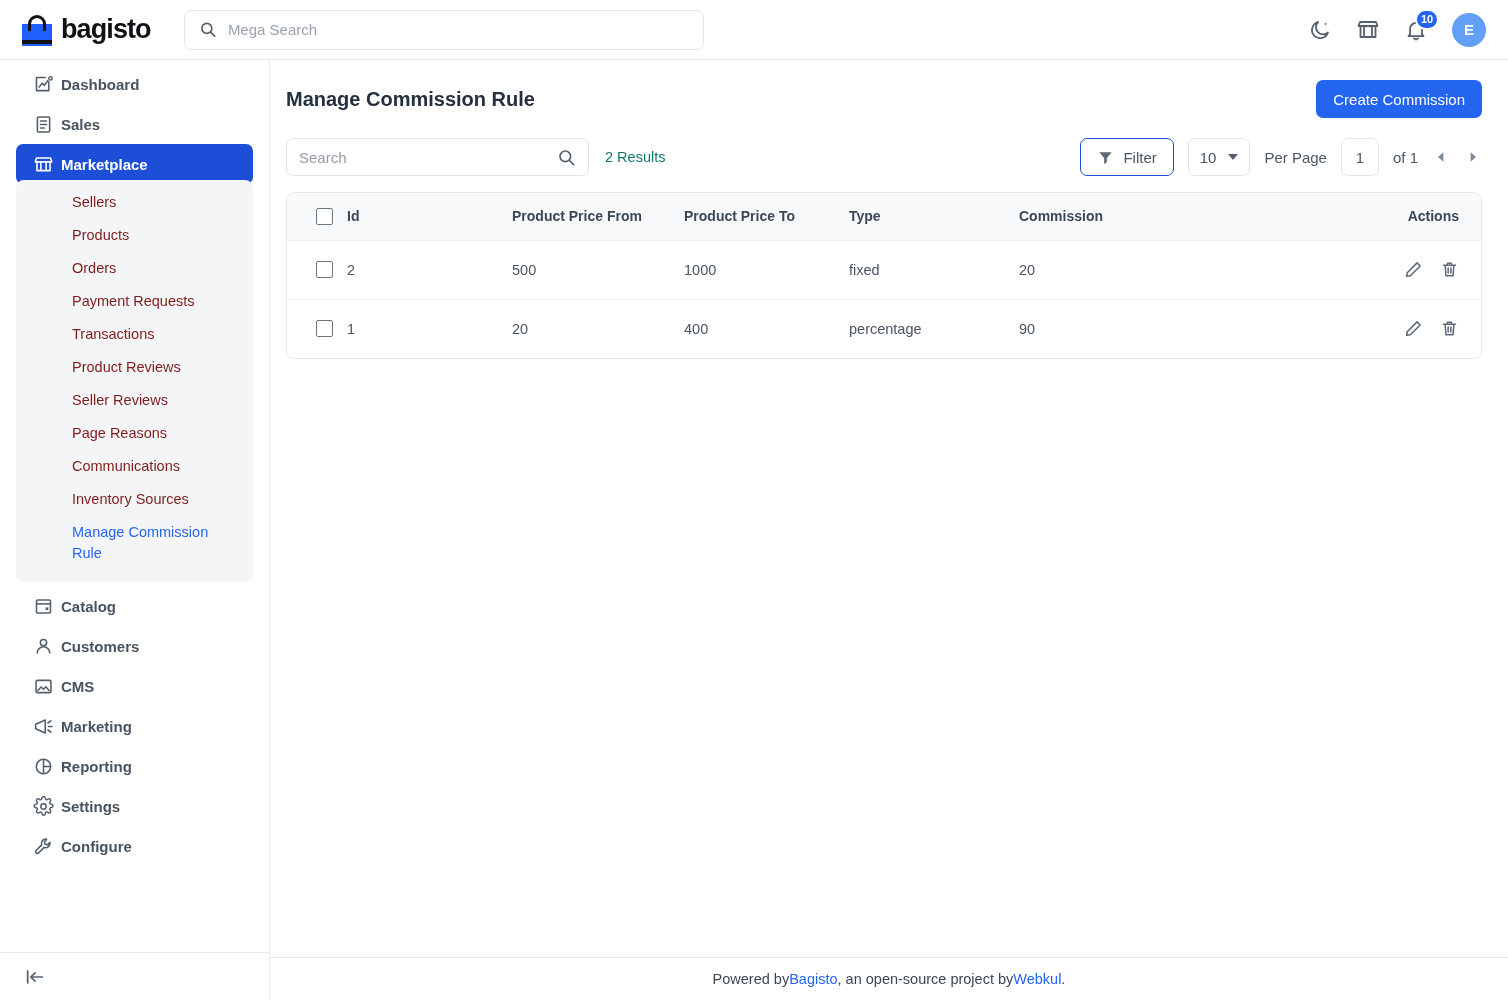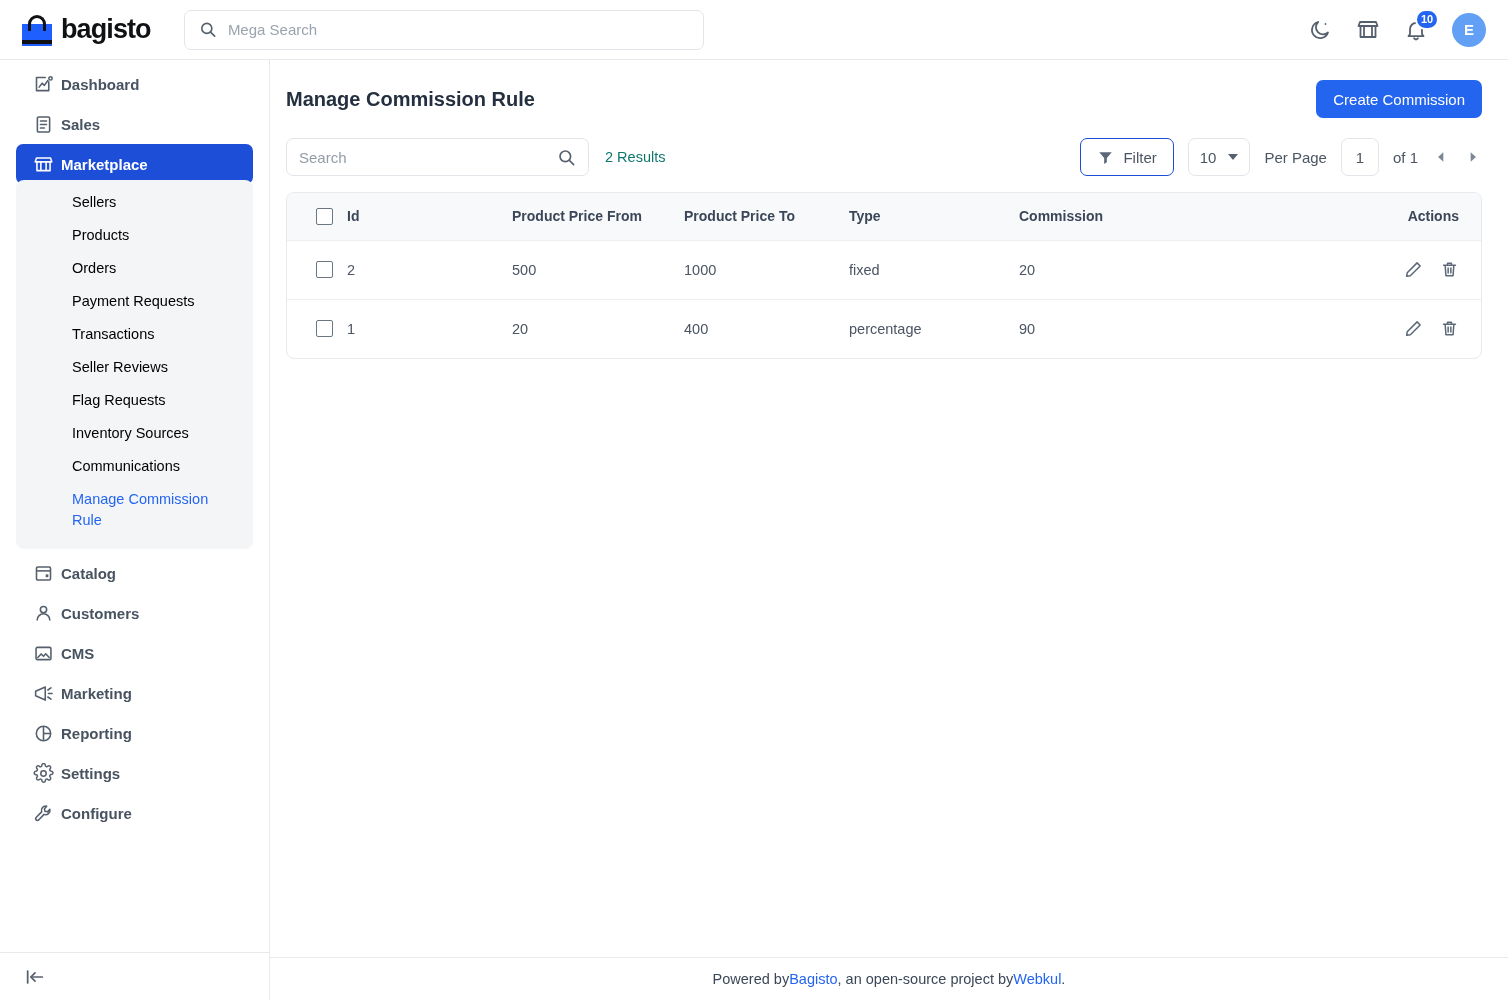--- a/index.html
+++ b/index.html
@@ -99,21 +99,21 @@
   .nav-item.active .nico { color: #fff; }
   .nav-gap { height: 4px; }
   .subnav {
     background: #f4f5f7;
     margin: 0 16px; border-radius: 8px;
     padding: 6px 0 12px 0;
     position: relative; top: -4px;
   }
   .subnav-item {
     padding: 6px 17px 6px 56px;
-    font-size: 14.5px; color: #000000; cursor: pointer;
+    font-size: 14.5px; color: #7f1d1d; cursor: pointer;
     line-height: 21px;
   }
   .subnav-item.active { color: #2465f0; }
   .collapse-bar {
     position: absolute; bottom: 0; left: 0;
     width: 269px; height: 48px;
     border-top: 1px solid #e9e9e9;
     display: flex; align-items: center; padding-left: 24px;
     background: #fff;
   }
@@ -293,24 +293,25 @@
     </svg>
     <span>Marketplace</span>
   </div>
 
   <div class="subnav">
     <div class="subnav-item">Sellers</div>
     <div class="subnav-item">Products</div>
     <div class="subnav-item">Orders</div>
     <div class="subnav-item">Payment Requests</div>
     <div class="subnav-item">Transactions</div>
+    <div class="subnav-item">Product Reviews</div>
     <div class="subnav-item">Seller Reviews</div>
-    <div class="subnav-item">Flag Requests</div>
+    <div class="subnav-item">Page Reasons</div>
+    <div class="subnav-item">Communications</div>
     <div class="subnav-item">Inventory Sources</div>
-    <div class="subnav-item">Communications</div>
     <div class="subnav-item active">Manage Commission Rule</div>
   </div>
 
   <div class="nav-item">
     <svg class="nico" viewBox="0 0 24 24" fill="none" stroke="currentColor" stroke-width="1.8">
       <rect x="4" y="4.5" width="16" height="15" rx="1.4"></rect>
       <line x1="4" y1="9" x2="20" y2="9"></line>
       <rect x="14.5" y="13" width="3" height="3.2" fill="currentColor" stroke="none"></rect>
     </svg>
     <span>Catalog</span>

